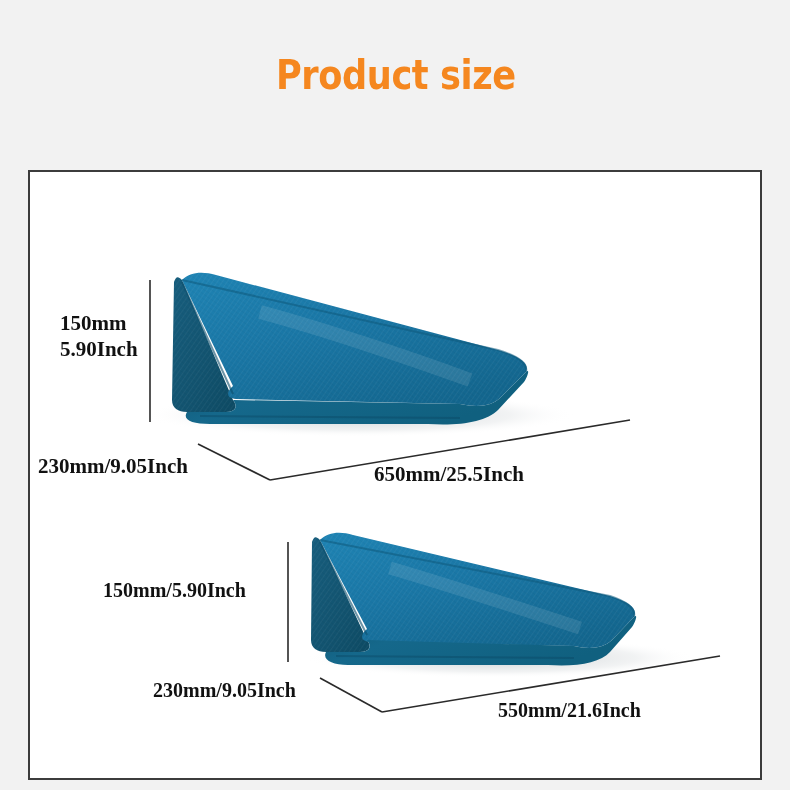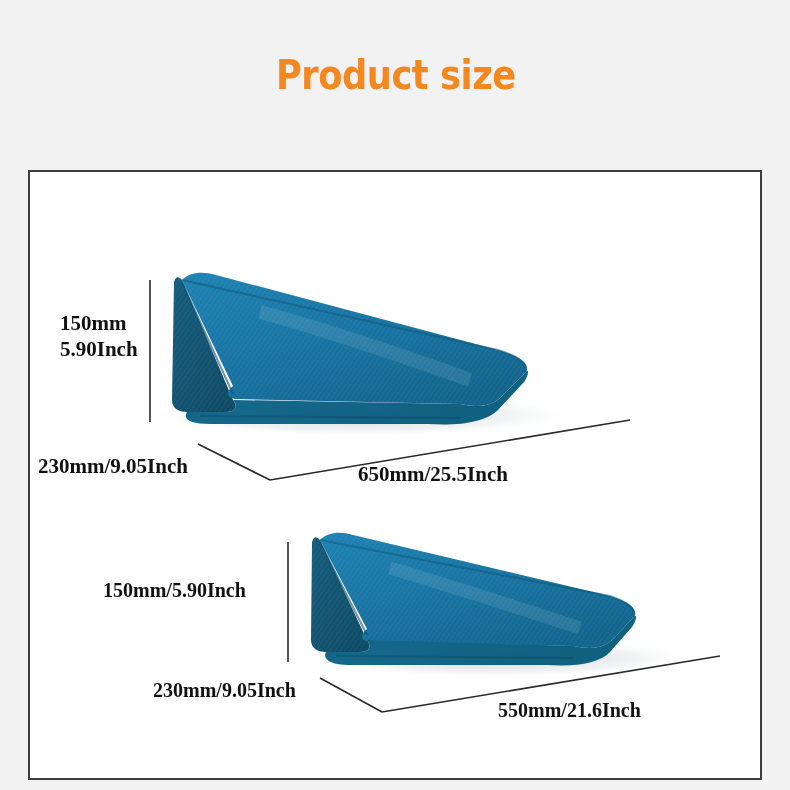--- a/index.html
+++ b/index.html
@@ -68,21 +68,21 @@
     font-weight: bold;
     color: #111111;
     white-space: nowrap;
     line-height: 1.25;
   }
   .dim-big   { font-size: 21px; }
   .dim-mid   { font-size: 20px; }
 
   .lbl-h1  { left: 40px;  top: 310px; margin-left: 20px; }
   .lbl-d1  { left: 38px;  top: 453px; }
-  .lbl-w1  { left: 358px; top: 461px; text-align: center; }
+  .lbl-w1  { left: 374px; top: 461px; text-align: center; }
   .lbl-h2  { left: 103px; top: 578px; }
   .lbl-d2  { left: 153px; top: 678px; }
   .lbl-w2  { left: 498px; top: 698px; }
 </style>
 </head>
 <body>
 
 <div class="header">
 
 

